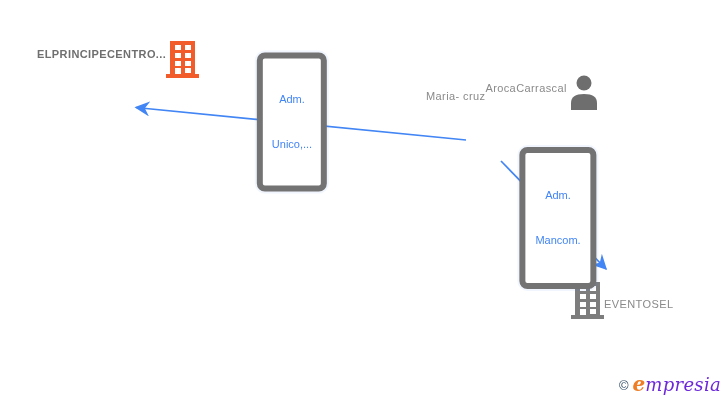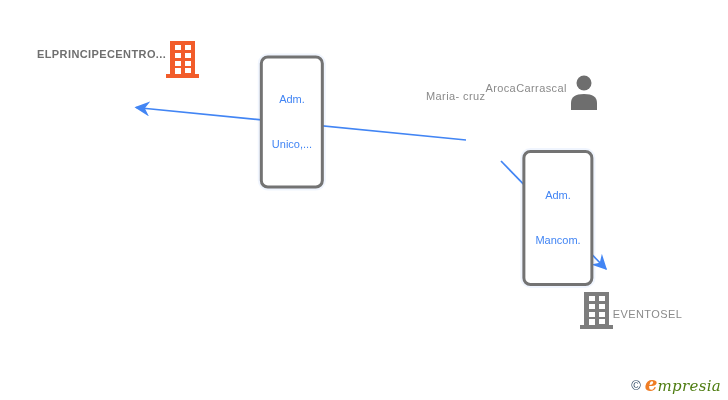--- a/index.html
+++ b/index.html
@@ -34,21 +34,21 @@
     letter-spacing: 0.4px;
     white-space: pre;
   }
   .node-label.bold { font-weight: 700; color: #6f6f6f; }
   .node-label.regular { font-weight: 400; color: #8a8a8a; }
   .node-icon { display: block; }
   .edge-label {
     position: absolute;
     transform: translate(-50%, -50%);
     background: #ffffff;
-    border: 3px solid #737373;
+    border: 6px solid #737373;
     border-radius: 8px;
     padding: 3px 9px 4px 9px;
     text-align: center;
     color: #4285f4;
     font-size: 11px;
     line-height: 15px;
     white-space: pre;
     box-shadow: 0 0 0 2px rgba(66,133,244,0.08);
     cursor: pointer;
   }
@@ -69,22 +69,22 @@
   .wm-brand {
     font-family: "DejaVu Serif", serif;
     font-style: italic;
   }
   .wm-e {
     color: #ef7d25;
     font-size: 20px;
     font-weight: 700;
   }
   .wm-rest {
-    color: #4d7c0f;
-    font-size: 15px;
+    color: #6d28d9;
+    font-size: 18px;
     letter-spacing: 0.3px;
   }
 </style>
 </head>
 <body>
 
 <div class="canvas">
 
   <svg class="edges-svg" width="728" height="400" viewBox="0 0 728 400">
     <defs>
@@ -121,21 +121,21 @@
     <div class="node-label regular" style="line-height:16px;">Aroca</div>
     <div class="node-label regular" style="line-height:16px;text-align:right;">Carrascal</div>
     <span style="margin-top:9px;">
       <svg class="node-icon" width="34" height="36" viewBox="0 0 34 36">
         <circle cx="17" cy="9" r="7.5" fill="#6e6e6e"></circle>
         <path d="M4,36 L4,29 Q4,20 17,20 Q30,20 30,29 L30,36 Z" fill="#6e6e6e"></path>
       </svg>
     </span>
   </div>
 
-  <div class="node" style="left:571px; top:292px; width:120px;justify-content:center;">
+  <div class="node" style="left:571px; top:282px; width:120px;">
     <span style="margin-bottom:7px;">
       <svg class="node-icon" width="33" height="37" viewBox="0 0 33 37">
         <rect x="0" y="33" width="33" height="4" fill="#7d7d7d"></rect>
         <rect x="4" y="0" width="25" height="33" fill="#7d7d7d"></rect>
         <rect x="9" y="4" width="6" height="5" fill="#ffffff"></rect>
         <rect x="19" y="4" width="6" height="5" fill="#ffffff"></rect>
         <rect x="9" y="12" width="6" height="5" fill="#ffffff"></rect>
         <rect x="19" y="12" width="6" height="5" fill="#ffffff"></rect>
         <rect x="9" y="20" width="6" height="5" fill="#ffffff"></rect>
         <rect x="19" y="20" width="6" height="5" fill="#ffffff"></rect>

